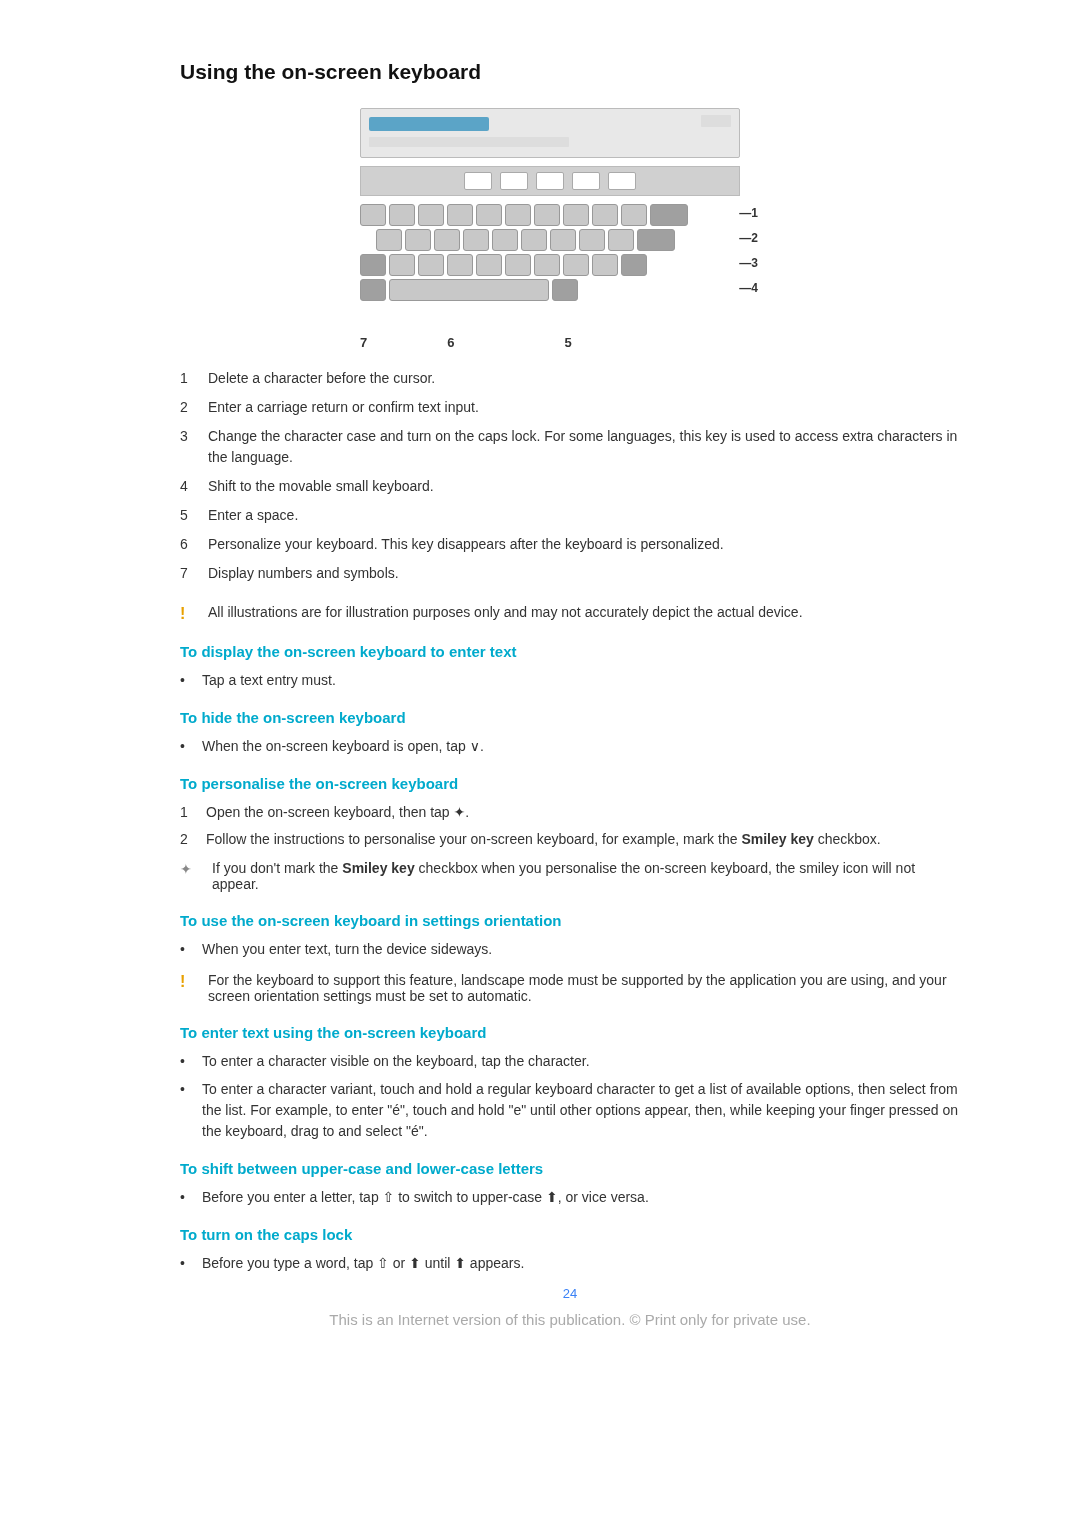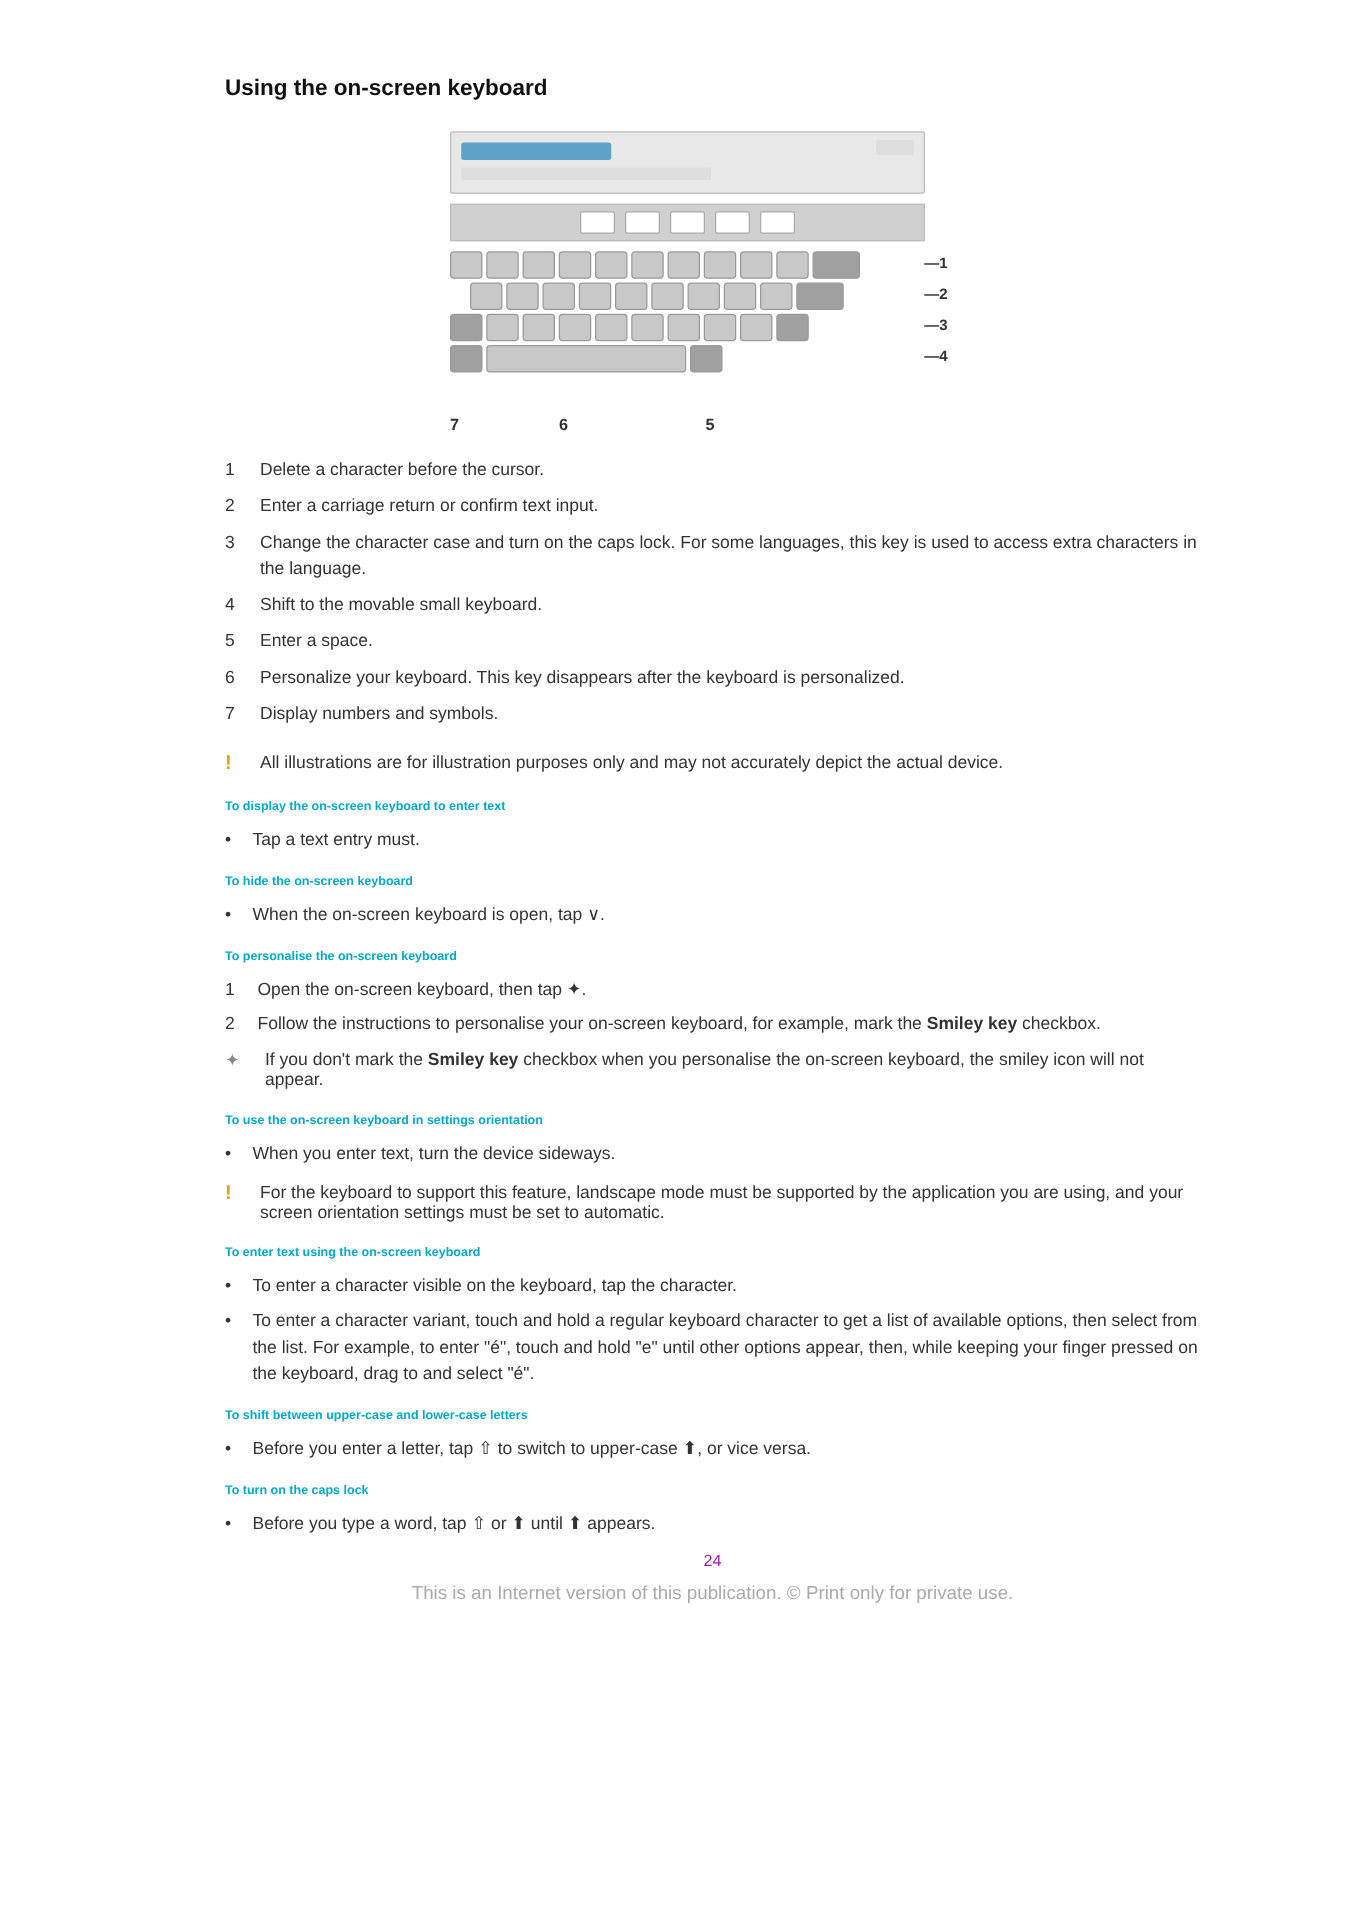--- a/index.html
+++ b/index.html
@@ -6,21 +6,21 @@
     body {
       font-family: Arial, Helvetica, sans-serif;
       font-size: 14px;
       color: #333;
       background: #fff;
       width: 1080px;
       min-height: 1527px;
       padding: 60px 120px 60px 180px;
     }
     .page-title {
-      font-size: 18px;
+      font-size: 21px;
       font-weight: bold;
       margin-bottom: 24px;
       color: #111;
     }
     .keyboard-diagram {
       display: flex;
       justify-content: center;
       margin-bottom: 28px;
     }
     .keyboard-img-placeholder {
@@ -135,21 +135,21 @@
       margin-top: 1px;
     }
     .tip-icon {
       color: #888;
       font-size: 14px;
       min-width: 20px;
       margin-top: 1px;
     }
     .section-heading {
       color: #00aacc;
-      font-size: 10px;
+      font-size: 15px;
       font-weight: bold;
       margin-bottom: 10px;
       margin-top: 18px;
     }
     .bullet-list {
       list-style: none;
       margin-bottom: 12px;
     }
     .bullet-list li {
       display: flex;
@@ -171,21 +171,21 @@
       margin-bottom: 6px;
       line-height: 1.5;
     }
     .ordered-steps li .step-num {
       min-width: 14px;
     }
     .bold { font-weight: bold; }
     .page-number {
       text-align: center;
       font-size: 13px;
-      color: #a21caf;
+      color: #3b82f6;
       margin-bottom: 10px;
     }
     .footer-note {
       font-size: 15px;
       color: #aaa;
       text-align: center;
       margin-top: 8px;
     }
   </style>
 </head>

